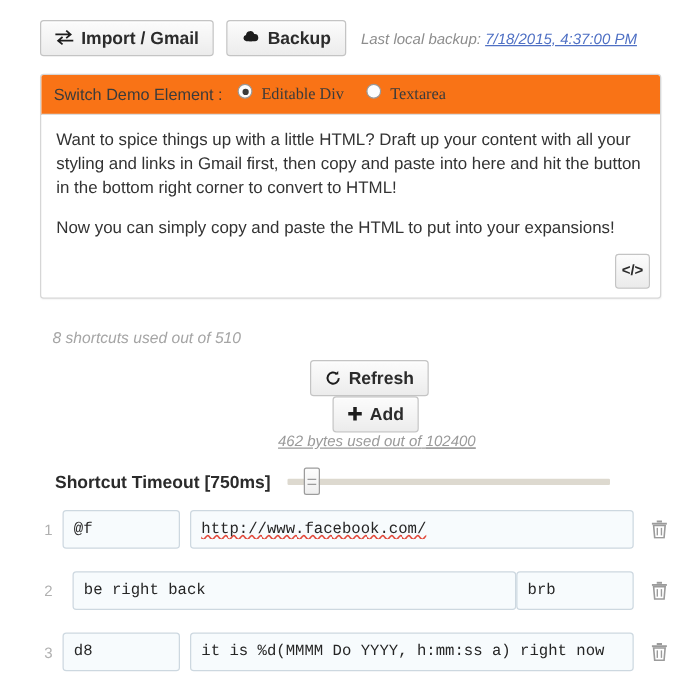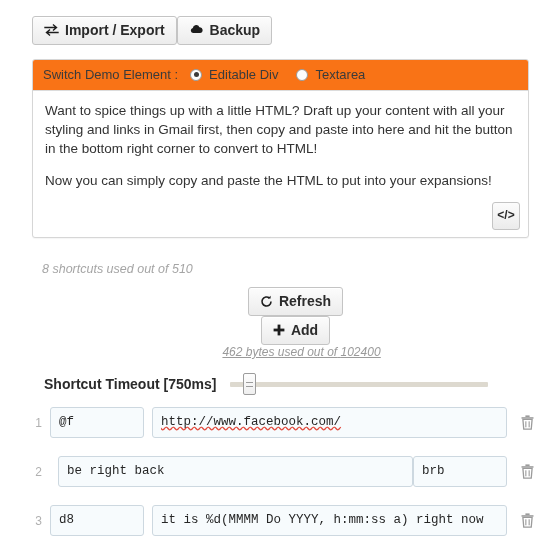--- a/index.html
+++ b/index.html
@@ -33,21 +33,21 @@
     padding: 6px 11px 7px 11px;
     font-family: "Liberation Sans", sans-serif;
     font-size: 14px;
     font-weight: bold;
     color: #2b2b2b;
     line-height: 1;
     cursor: pointer;
     box-shadow: 0 1px 0 rgba(255,255,255,0.85) inset;
     white-space: nowrap;
   }
-  .btn + .btn { margin-left: 0; text-align: right; }
+  .btn + .btn { margin-left: 10px; text-align: right; }
   .btn .gi { font-size: 13px; line-height: 1; display: inline-block; }
   .btn svg { display: block; }
 
   .backup-note {
     margin-left: 12px;
     font-size: 12px;
     font-style: italic;
     color: #8d8d8d;
     white-space: nowrap;
   }
@@ -71,25 +71,25 @@
     border-bottom: 1px solid #dcdcdc;
     padding: 7px 10px 8px 10px;
     display: flex;
     align-items: center;
     font-size: 13px;
     color: #3b3b3b;
   }
   .demo-head .lbl { margin-right: 12px; }
   .radio-opt {
     display: inline-flex;
-    align-items: center;
     margin-right: 18px;
     cursor: pointer;
     font-size: 13px;
     color: #3b3b3b;
+    font-family: Liberation Serif, serif;
   }
   .radio-dot {
     width: 12px; height: 12px;
     border-radius: 50%;
     border: 1px solid #9a9a9a;
     background: #fdfdfd;
     margin-right: 7px;
     position: relative;
     box-sizing: border-box;
     flex: 0 0 auto;
@@ -276,34 +276,38 @@
 
 <div class="toolbar">
 
   <div class="btn">
     <span class="gi">
       <svg width="15" height="12" viewBox="0 0 15 12" aria-hidden="true">
         <path d="M1 3.5 H12 M9.5 1 L12.5 3.5 L9.5 6" fill="none" stroke="#1d1d1d" stroke-width="1.4" stroke-linecap="square"></path>
         <path d="M14 8.5 H3 M5.5 6 L2.5 8.5 L5.5 11" fill="none" stroke="#1d1d1d" stroke-width="1.4" stroke-linecap="square"></path>
       </svg>
     </span>
-    <span>Import / Export</span>
+    <span>Import / Gmail</span>
   </div>
 
   <div class="btn">
     <span class="gi">
       <svg width="15" height="12" viewBox="0 0 15 12" aria-hidden="true">
         <path d="M4 9 a2.6 2.6 0 0 1 -0.2 -5.1 A3.4 3.4 0 0 1 10.4 3.2 A2.9 2.9 0 0 1 11 9 Z" fill="#1d1d1d"></path>
         <path d="M7.5 1.2 L10.3 5 H4.7 Z" fill="#1d1d1d"></path>
         <rect x="6.4" y="4" width="2.2" height="5" fill="#1d1d1d"></rect>
       </svg>
     </span>
     <span>Backup</span>
   </div>
 
+  <div class="backup-note">
+    <span>Last local backup:</span>
+    <a href="#">7/18/2015, 4:37:00 PM</a>
+  </div>
 </div>
 
 <div class="demo-panel">
 
   <div class="demo-head">
     <span class="lbl">Switch Demo Element :</span>
 
     <span class="radio-opt on">
       <span class="radio-dot"></span>
       <span>Editable Div</span>

